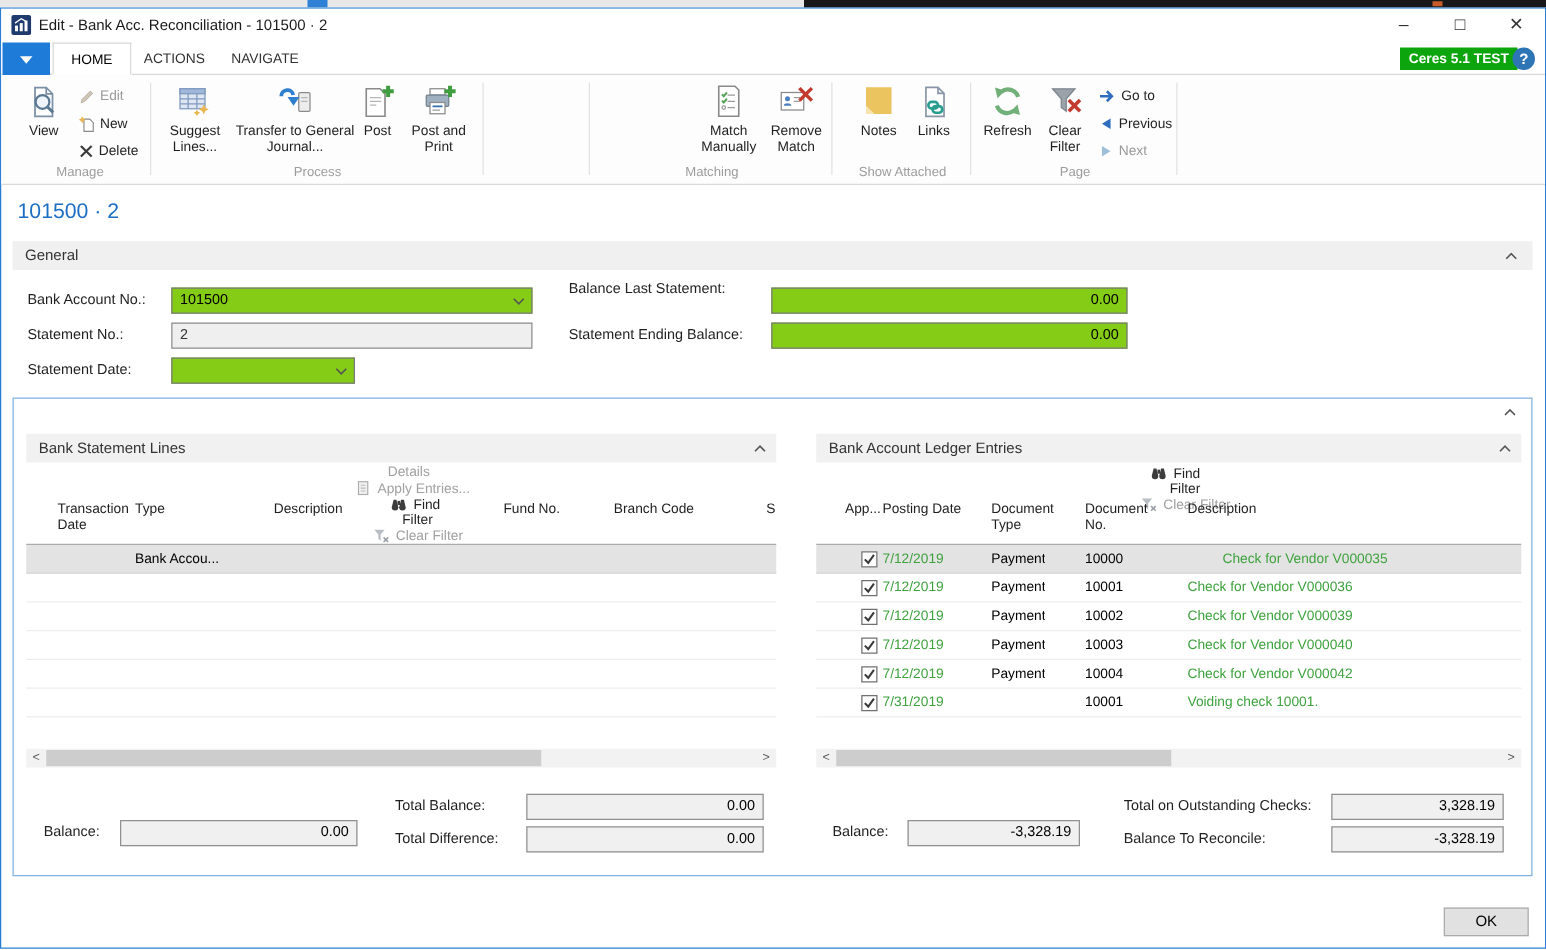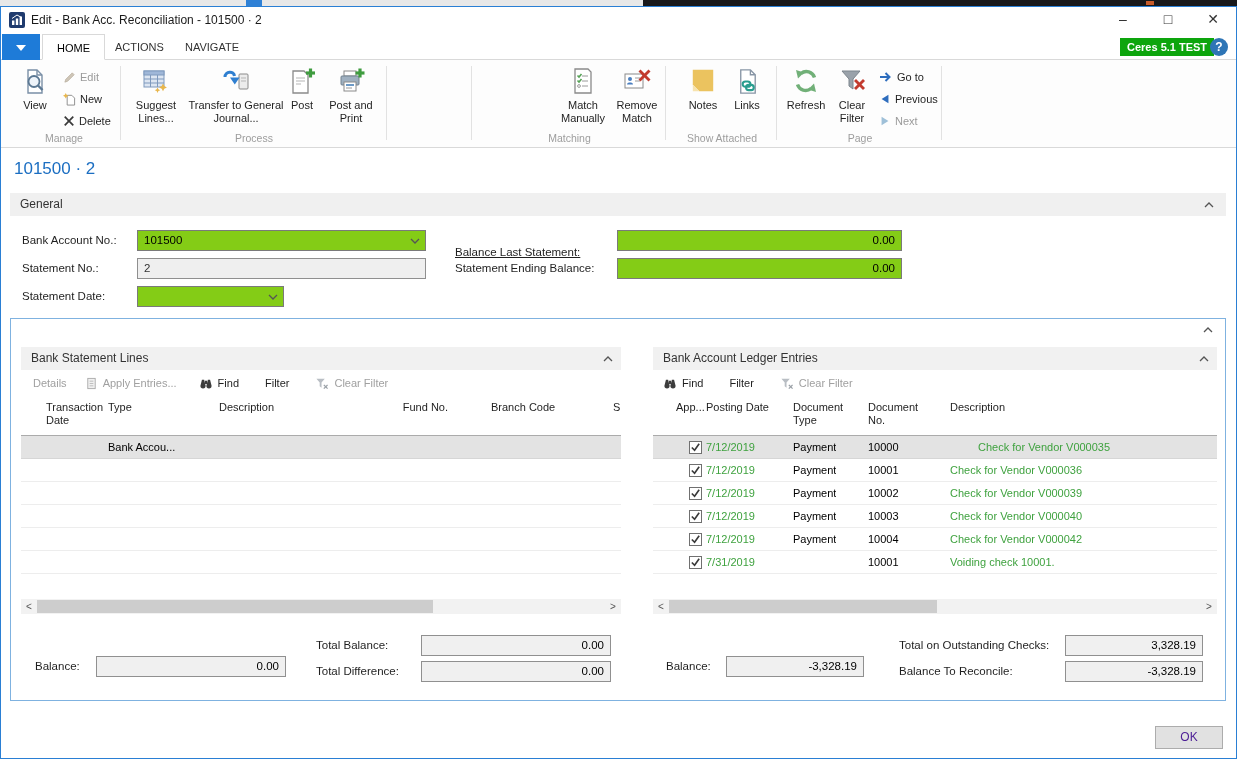--- a/index.html
+++ b/index.html
@@ -38,36 +38,36 @@
   .chev { position:absolute; width:10px; height:6px; }
   .lbl { position:absolute; font-size:11.5px; color:#1f1f1f; line-height:21px; white-space:nowrap; }
   .inp { position:absolute; height:21px; background:#84cc16; border:1px solid #7a7a7a; font-size:11.5px; line-height:19px; padding:0 6px; color:#000; }
   .inp.gray { background:#efefef; border-color:#8f8f8f; color:#333; }
   .inp.num { text-align:right; }
   .ddchev { position:absolute; right:5px; top:7px; }
   
   .linesbox { position:absolute; left:9px; top:311px; width:1216px; height:383px; border:1px solid #7fb2e0; background:#fff; }
   .panel { position:absolute; top:28px; }
   .panel-h { position:absolute; top:0; left:0; right:0; height:23px; background:#f1f1f1; font-size:12px; color:#333; line-height:23px; }
-  .ptoolbar { position:absolute; top:25px; left:0; right:0; height:22px; display:flex; align-items:center; font-size:11px; color:#1f1f1f; }
+  .ptoolbar { position:absolute; top:25px; left:0; right:0; height:22px; display:flex; align-items:center; font-size:11px; color:#1f1f1f;flex-direction:column; }
   .titem { display:flex; align-items:center; gap:5px; white-space:nowrap; }
   .titem.disabled { color:#a0a0a0; }
   .colhead { position:absolute; font-size:11px; color:#1f1f1f; line-height:13px; }
   .gridline { position:absolute; left:0; right:0; height:1px; background:#ababab; }
   .grow { position:absolute; left:0; right:0; height:23px; font-size:11px; line-height:23px; border-bottom:1px solid #ededed; }
   .grow.sel { background:#e3e3e3; border-bottom:1px solid #d6d6d6; }
   .cell { position:absolute; white-space:nowrap; overflow:hidden; }
   .green { color:#3fa23f; font-weight:normal; }
   .cb { position:absolute; top:5px; width:13px; height:13px; background:#fff; border:1px solid #707070; }
   .hscroll { position:absolute; left:0; right:0; height:15px; background:#f2f2f2; }
   .harrow { position:absolute; top:0; width:16px; height:15px; font-size:10px; color:#555; text-align:center; line-height:15px; }
   .hthumb { position:absolute; top:1px; height:13px; background:#cdcdcd; }
   .totlbl { position:absolute; font-size:11.5px; color:#1f1f1f; line-height:21px; white-space:nowrap; }
   .totfld { position:absolute; height:21px; background:#f0f0f0; border:1px solid #909090; font-size:11.5px; line-height:19px; text-align:right; padding:0 6px; color:#000; }
-  .okbtn { position:absolute; left:1154px; top:719px; width:68px; height:23px; background:#e1e1e1; border:1px solid #acacac; font-size:12px; color:#4c1d95; text-align:center; line-height:21px; }
+  .okbtn { position:absolute; left:1154px; top:719px; width:68px; height:23px; background:#e1e1e1; border:1px solid #acacac; font-size:12px; color:#000000; text-align:center; line-height:21px; }
   svg { display:block; }
 </style>
 </head>
 <body>
 
 <div class="desktop-strip">
   <div class="tabspot"></div>
   <div class="spot" style="left:1146px;background:#c75b2a;"></div>
 </div>
 
@@ -360,21 +360,21 @@
   </div>
   <div class="lbl" style="left:21px;top:279px;">Statement Date:</div>
   <div class="inp" style="left:136px;top:279px;width:147px;">
     <span></span>
     <span class="ddchev">
         <svg width="10" height="6" viewBox="0 0 10 6">
           <path d="M1 1l4 4 4-4" stroke="#555" stroke-width="1.3" fill="none"></path>
         </svg>
       </span>
   </div>
-  <div class="lbl" style="left:454px;top:235px;text-decoration:underline;">Balance Last Statement:</div>
+  <div class="lbl" style="left:454px;top:214px;">Balance Last Statement:</div>
   <div class="inp num" style="left:616px;top:223px;width:285px;">
     <span>0.00</span>
   </div>
   <div class="lbl" style="left:454px;top:251px;">Statement Ending Balance:</div>
   <div class="inp num" style="left:616px;top:251px;width:285px;">
     <span>0.00</span>
   </div>
 
   <div class="linesbox">
     <span class="chev" style="right:12px;top:8px;">

